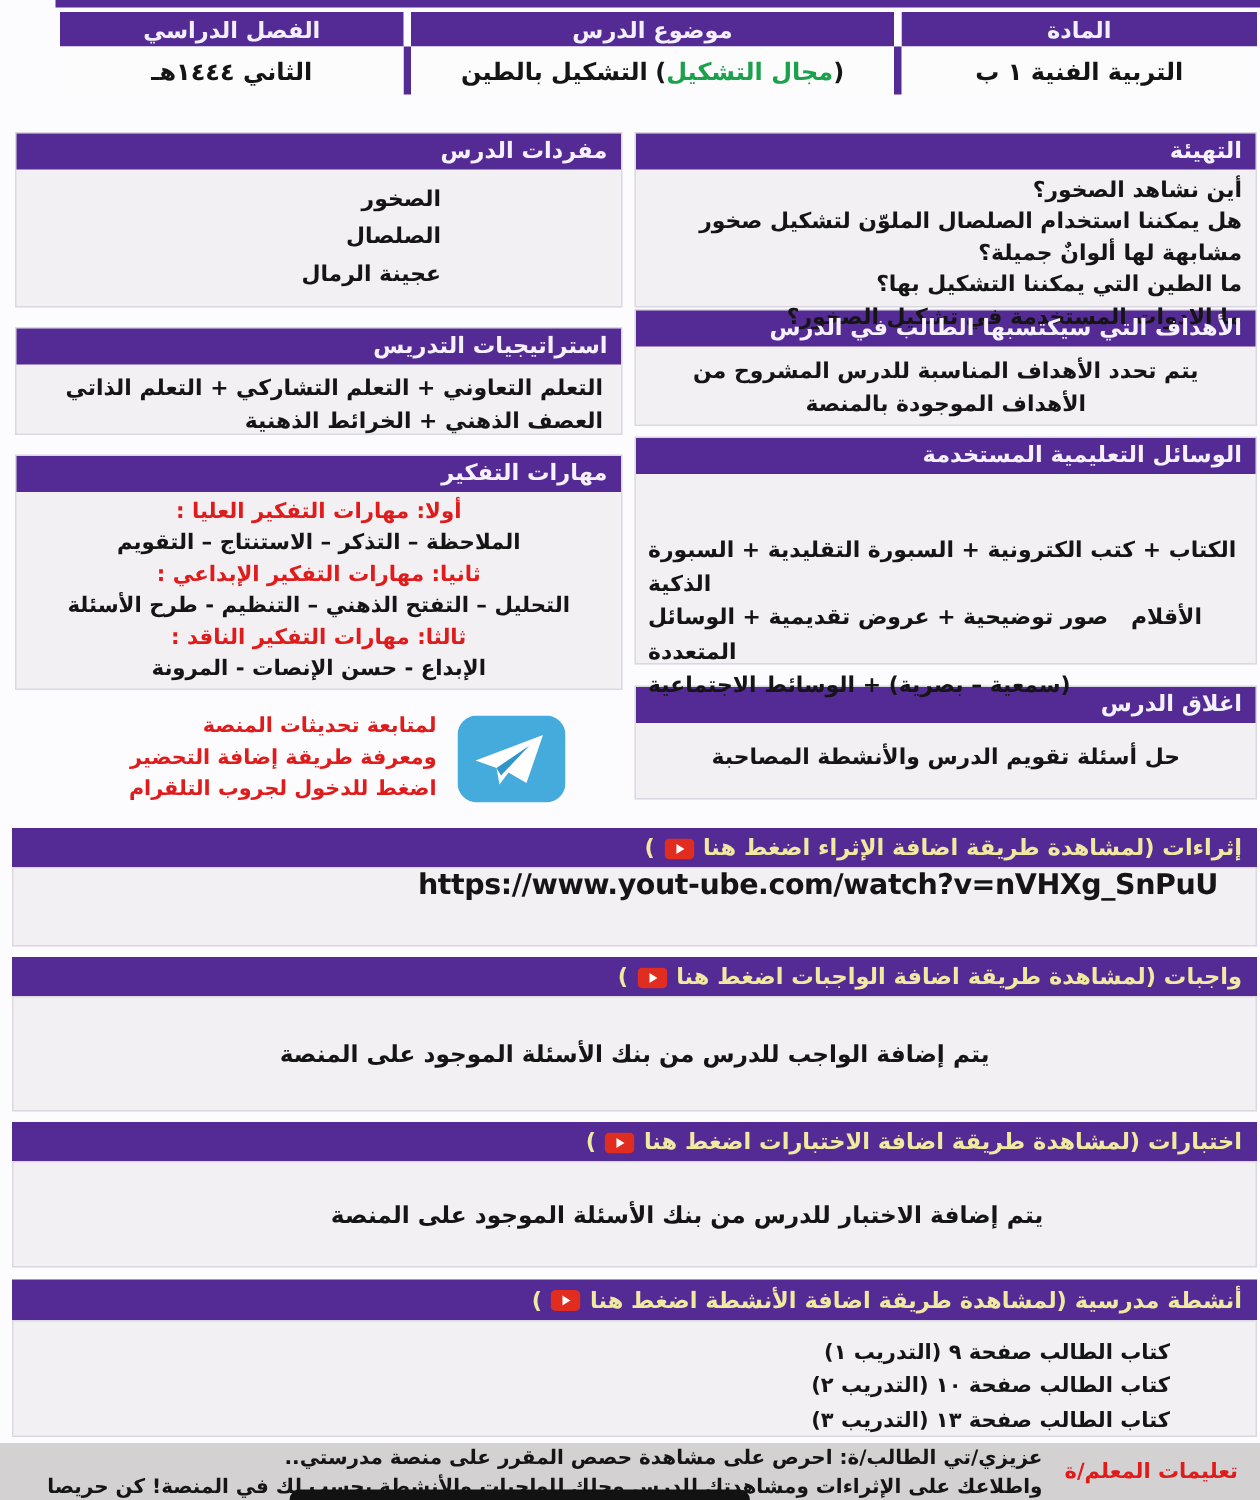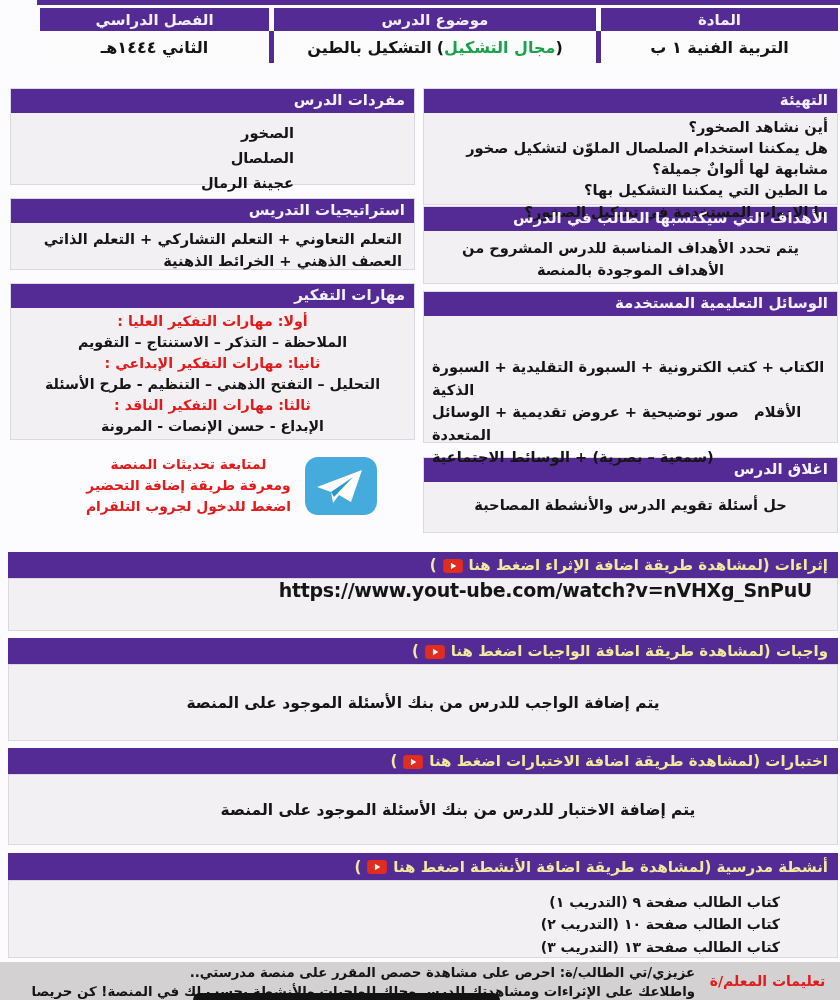--- a/index.html
+++ b/index.html
@@ -40,33 +40,33 @@
     text-align:right;direction:rtl;padding:2px 9px 3px;line-height:19px}
   .sec-body{direction:rtl;font-weight:700;font-size:14.6px;color:var(--ink)}
   .warmup{height:117px}
   .warmup .sec-body{padding:3px 9px 6px;text-align:right;line-height:1.45}
   .objectives{height:78px;margin-top:1px}
   .objectives .sec-body{padding:6px 28px;text-align:center;line-height:1.5}
   .aids{height:152px;margin-top:7px}
   .aids .sec-body{padding:40px 8px 0;text-align:left;line-height:1.55}
   .closing{height:76px;margin-top:14px}
   .closing .sec-body{padding:14px 8px;text-align:center}
-  .vocab{height:97px}
+  .vocab{height:117px}
   .vocab .sec-body{padding:8px 120px 0 10px;text-align:right;line-height:1.7}
   .strategies{height:72px;margin-top:13px}
   .strategies .sec-body{padding:5px 12px;line-height:1.5}
   .thinking{height:157px;margin-top:13px}
   .thinking .sec-body{padding:3px 10px;text-align:center;line-height:1.48;font-size:14.2px}
   .line{display:block}
   .red-line{color:var(--red)}
 
   .telegram{height:75px;margin-top:8px;display:flex;direction:rtl;align-items:center;
     padding-right:38px;gap:14px}
   .tg-icon{width:72px;height:58px;flex:none}
-  .tg-text{color:var(--red);font-weight:700;font-size:13.8px;text-align:center;line-height:1.5;direction:rtl}
+  .tg-text{color:var(--red);font-weight:700;font-size:13.8px;text-align:right;line-height:1.5;direction:rtl}
 
   
   .wbar{position:absolute;left:8px;right:2px;height:26px;background:var(--purple);
     display:flex;direction:rtl;align-items:center;padding:0 10px;gap:6px}
   .w-title,.w-close{color:var(--yellow);font-weight:700;font-size:15px;white-space:nowrap}
   .yt{flex:none;margin-top:1px}
   .bar-enrich{top:552px}.bar-hw{top:638px}.bar-tests{top:748px}.bar-acts{top:853px;height:27px}
   .wbox{position:absolute;left:8px;right:2px;background:var(--box-bg);border:1px solid var(--box-border)}
   .box-enrich{top:578px;height:53px;display:flex;align-items:flex-start;justify-content:flex-end;padding-right:25px}
   .url{font-size:19px;font-weight:700;direction:ltr;letter-spacing:-0.3px}

